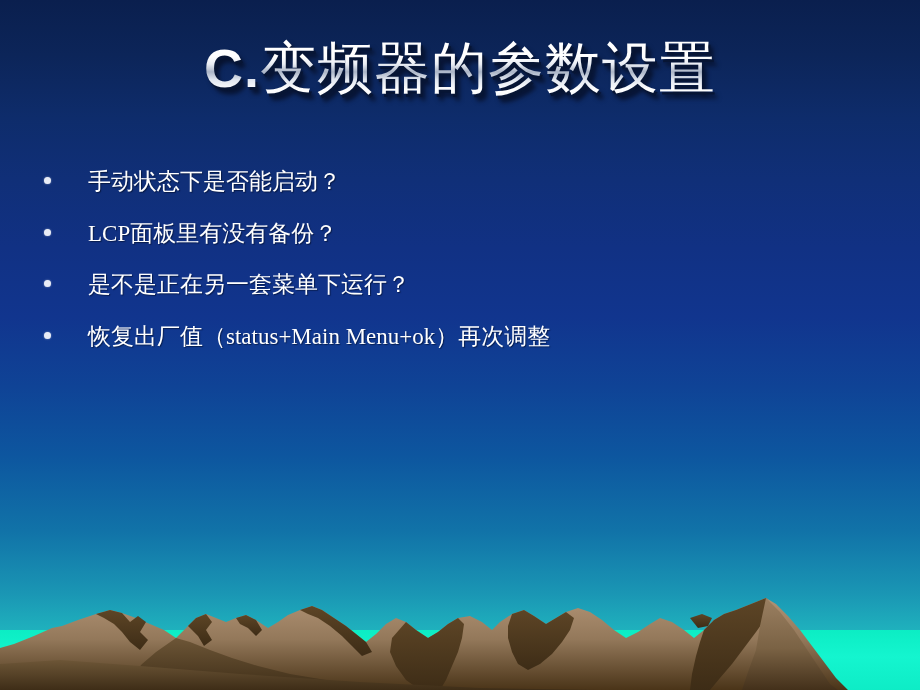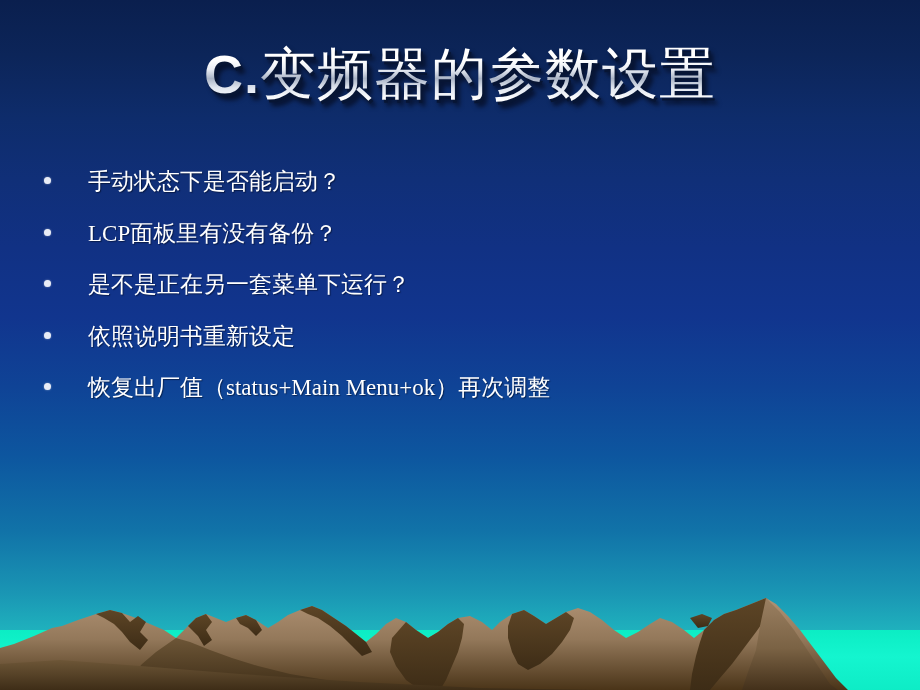--- a/index.html
+++ b/index.html
@@ -61,21 +61,21 @@
     left: 0;
     top: 36px;
     width: 920px;
     text-align: center;
     pointer-events: none;
   }
   .title {
     display: inline-block;
     font-family: "Liberation Serif", "DejaVu Serif", serif;
     font-size: 56px;
-    line-height: 76px;
+    line-height: 64px;
     letter-spacing: 1px;
     font-weight: 400;
     background: linear-gradient(to bottom,
         #ffffff 0%,
         #ffffff 32%,
         #e9edf4 44%,
         #aab4c6 56%,
         #dfe5ef 68%,
         #ffffff 84%,
         #f2f5fa 100%);
@@ -213,24 +213,20 @@
       <span class="bullet-text">LCP面板里有没有备份？</span>
     </div>
 
     <div class="bullet-row">
       <span class="bullet-dot"></span>
       <span class="bullet-text">是不是正在另一套菜单下运行？</span>
     </div>
 
 
 
-    <div class="bullet-row">
-      <span class="bullet-dot"></span>
-      <span class="bullet-text">依照说明书重新设定</span>
-    </div>
 
     <div class="bullet-row">
       <span class="bullet-dot"></span>
       <span class="bullet-text">恢复出厂值（status+Main Menu+ok）再次调整</span>
     </div>
 
   </div>
 
 </div>
 

